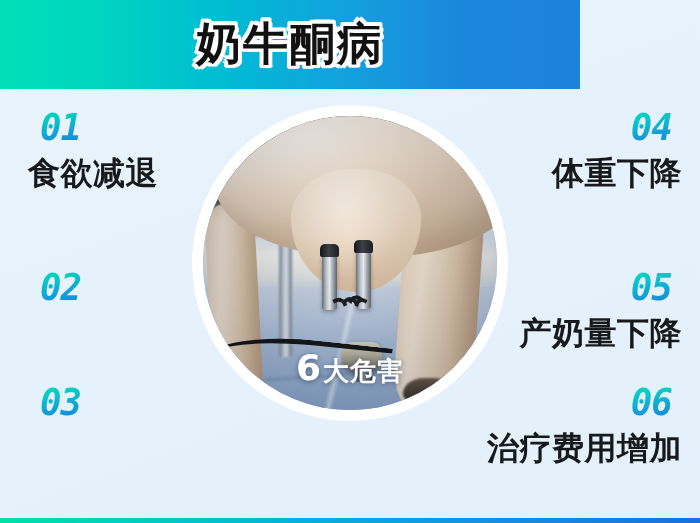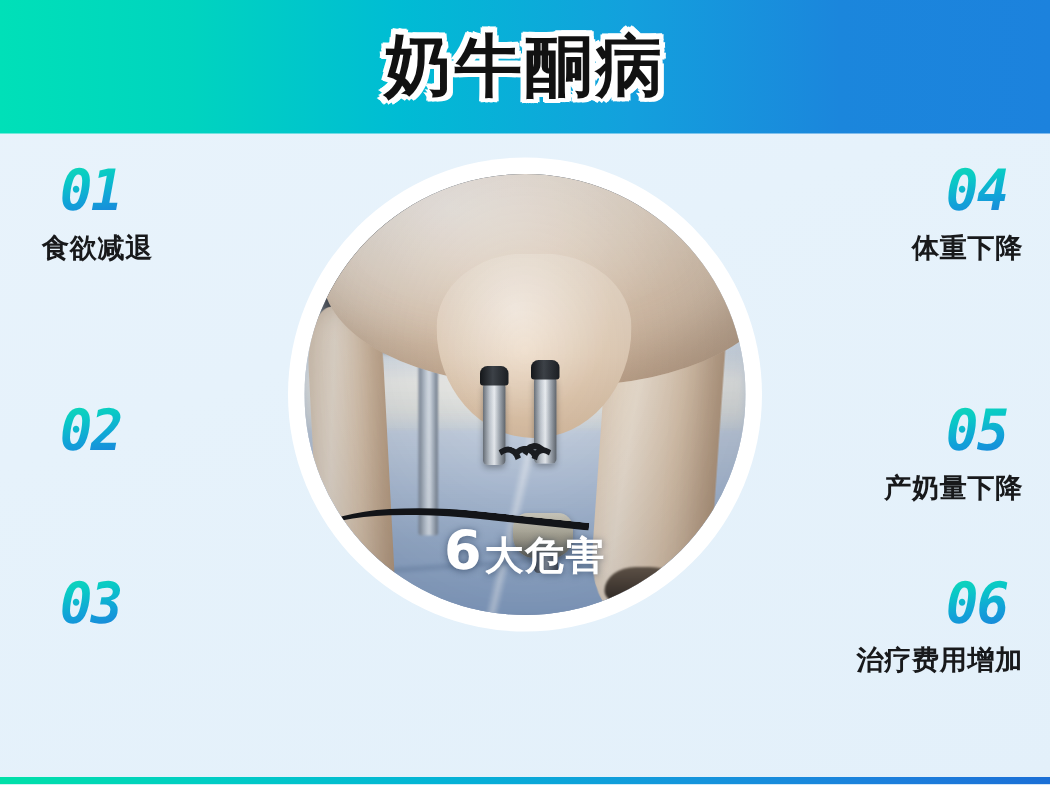--- a/index.html
+++ b/index.html
@@ -17,21 +17,21 @@
     width: 700px;
     height: 523px;
     background: linear-gradient(160deg, #e9f3fb 0%, #e6f2fb 40%, #e3f0fa 100%);
     overflow: hidden;
   }
 
   
   .header {
     position: absolute;
     top: 0; left: 0;
-    width: 700px;
+    width: 580px;
     height: 89px;
     background: linear-gradient(90deg, #00e0b8 0%, #00d4bf 18%, #00bcd4 38%, #13a0dd 60%, #1b86dc 80%, #1c82dd 100%);
     display: flex;
     align-items: center;
     justify-content: center;
   }
 
   .header-title {
     font-family: "DejaVu Sans", "Liberation Sans", sans-serif;
     font-size: 45px;
@@ -330,21 +330,21 @@
     color: transparent;
     -webkit-text-fill-color: transparent;
     display: inline-block;
     transform: scaleX(0.94);
   }
   .col-left  .item-num { transform-origin: left center;  margin-left: 22px; }
   .col-right .item-num { transform-origin: right center; margin-right: 10px; }
 
   .item-label {
     font-family: "DejaVu Sans", "Liberation Sans", sans-serif;
-    font-size: 18px;
+    font-size: 32px;
     font-weight: bold;
     color: #18191b;
     line-height: 1.1;
     margin-top: 10px;
     letter-spacing: 0.5px;
     white-space: nowrap;
   }
   .col-left  .item-label { margin-left: 10px; }
   .col-right .item-label { margin-right: 0px; }
 </style>

